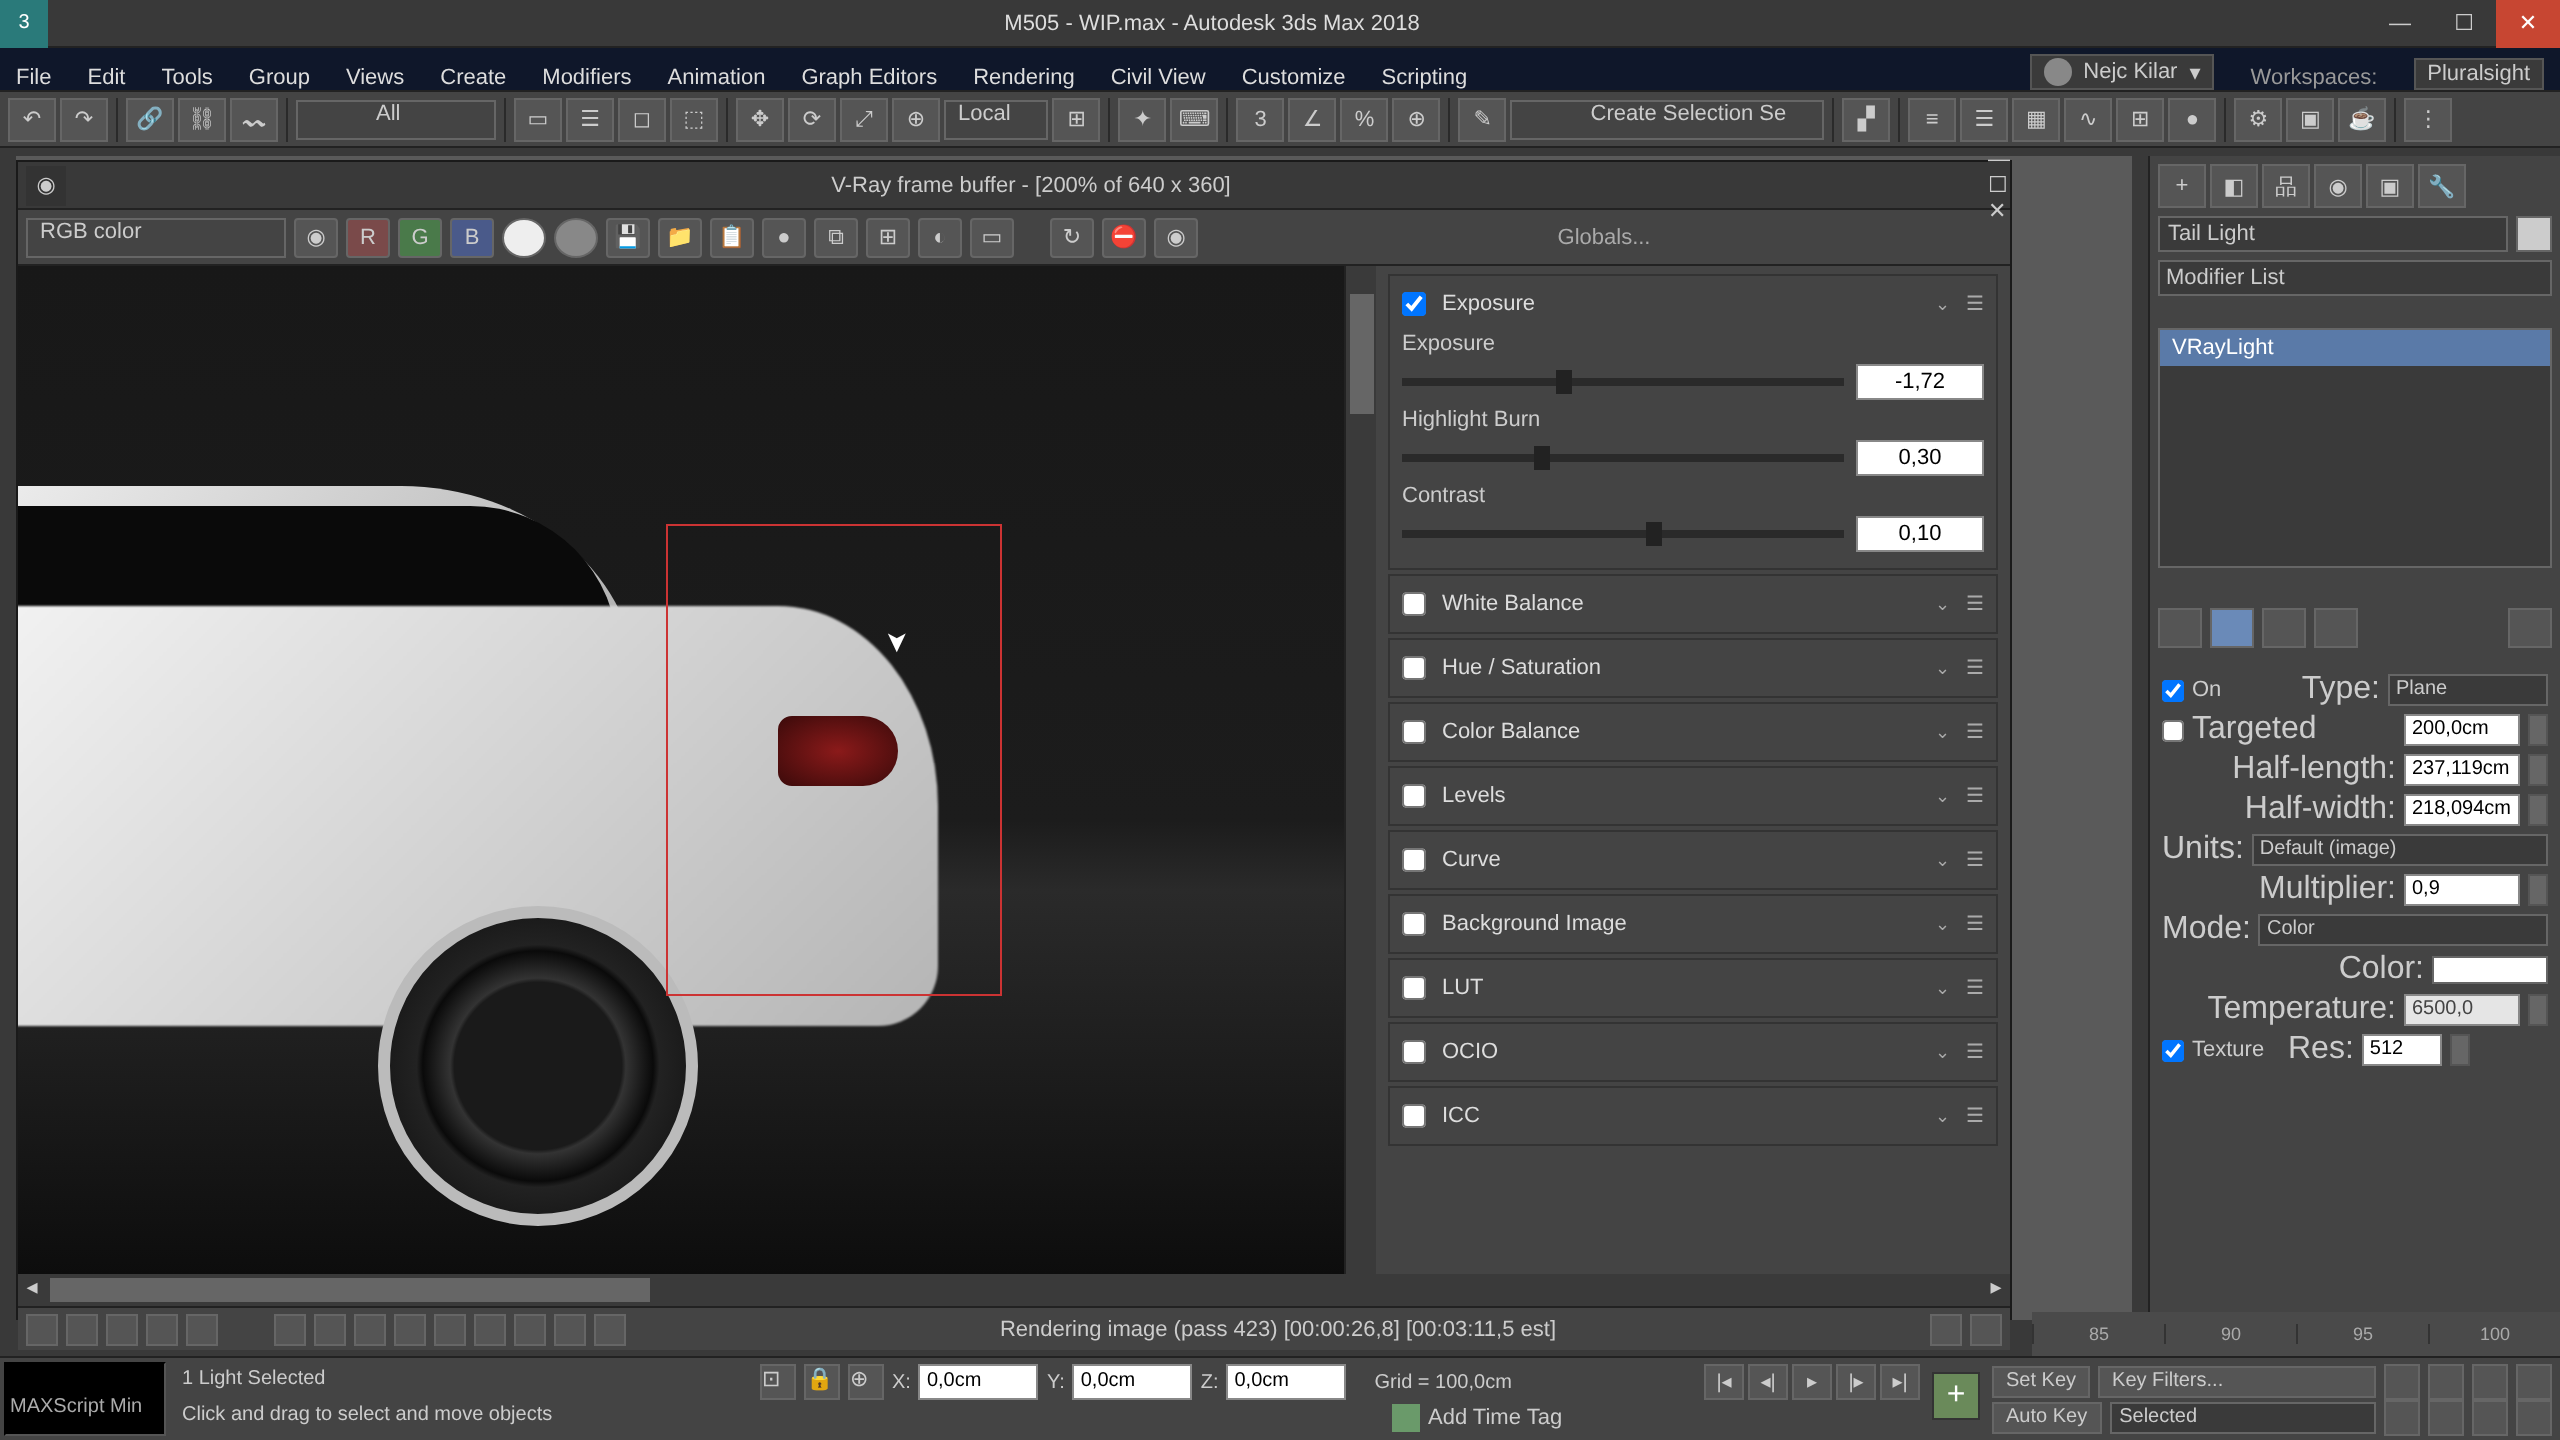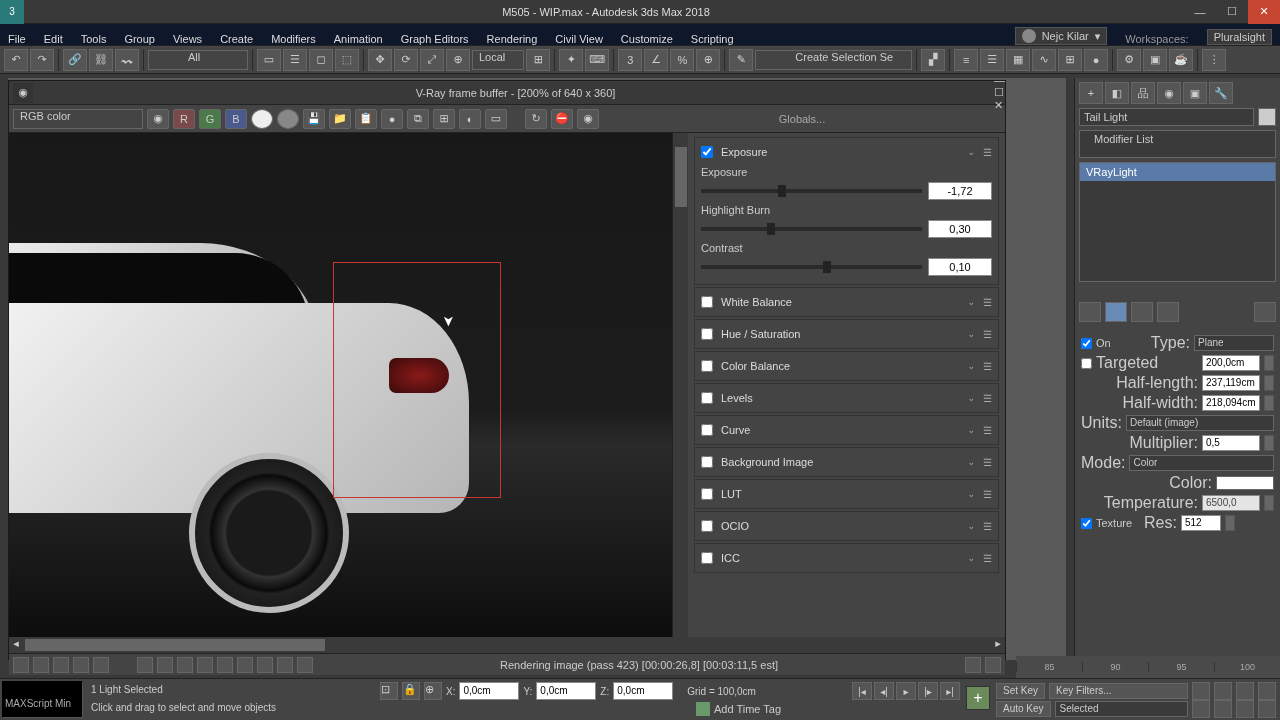--- a/index.html
+++ b/index.html
@@ -63,21 +63,21 @@
 .vfb-hscroll .thumb { width: 300px; height: 12px; background: #666; margin: 2px; }
 .vfb-status { height: 22px; background: #444; display: flex; align-items: center; padding: 0 4px; gap: 4px; border-top: 1px solid #222; }
 .vfb-status .st-btn { width: 16px; height: 16px; background: #555; border: 1px solid #666; }
 .vfb-status .st-text { flex: 1; text-align: center; color: #ccc; }
 .right-panel { position: absolute; right: 0; top: 78px; width: 206px; height: 582px; background: #444; border-left: 1px solid #222; padding: 4px; }
 .rp-tabs { display: flex; gap: 2px; margin-bottom: 4px; }
 .rp-tab { width: 24px; height: 22px; background: #555; border: 1px solid #666; display: flex; align-items: center; justify-content: center; }
 .rp-name-row { display: flex; align-items: center; gap: 4px; margin-bottom: 4px; }
 .rp-name { flex: 1; height: 18px; background: #3a3a3a; border: 1px solid #666; padding: 0 4px; line-height: 16px; }
 .rp-color { width: 18px; height: 18px; background: #ccc; border: 1px solid #666; }
-.rp-select { width: 100%; height: 28px; background: #3a3a3a; border: 1px solid #666; padding: 0 14px; margin-bottom: 4px; line-height: 16px; }
+.rp-select { width: 100%; height: 18px; background: #3a3a3a; border: 1px solid #666; padding: 0 3px; margin-bottom: 16px; line-height: 16px; }
 .rp-list { height: 120px; background: #3a3a3a; border: 1px solid #666; margin-bottom: 20px; }
 .rp-list-item { height: 18px; background: #5a7aa8; color: #fff; padding: 0 6px; line-height: 18px; }
 .rp-icon-row { display: flex; gap: 4px; margin: 6px 0; }
 .rp-icon-btn { width: 22px; height: 20px; background: #555; border: 1px solid #666; }
 .rp-icon-btn.active { background: #6a8ab8; }
 .rp-params { padding: 4px 2px; }
 .rp-param-row { display: flex; align-items: center; gap: 4px; margin: 2px 0; height: 18px; }
 .rp-param-row .label { flex: 1; text-align: right; color: #ccc; font-size: 16px; }
 .rp-param-val { width: 58px; height: 16px; background: #fff; color: #000; text-align: left; padding: 0 3px; border: 1px solid #888; font-size: 10px; line-height: 14px; }
 .rp-param-val.gray { background: #e5e5e5; color: #444; }
@@ -426,21 +426,21 @@
       <span class="label">Half-width:</span>
       <div class="rp-param-val">218,094cm</div>
       <div class="rp-spinner"></div>
     </div>
     <div class="rp-param-row">
       <span class="label" style="flex:0 0 40px;text-align:left">Units:</span>
       <div class="rp-dropdown" style="flex:1">Default (image)</div>
     </div>
     <div class="rp-param-row">
       <span class="label">Multiplier:</span>
-      <div class="rp-param-val">0,5</div>
+      <div class="rp-param-val">0,9</div>
       <div class="rp-spinner"></div>
     </div>
     <div class="rp-param-row">
       <span class="label" style="flex:0 0 40px;text-align:left">Mode:</span>
       <div class="rp-dropdown" style="flex:1">Color</div>
     </div>
     <div class="rp-param-row">
       <span class="label">Color:</span>
       <div class="rp-color-swatch"></div>
     </div>

